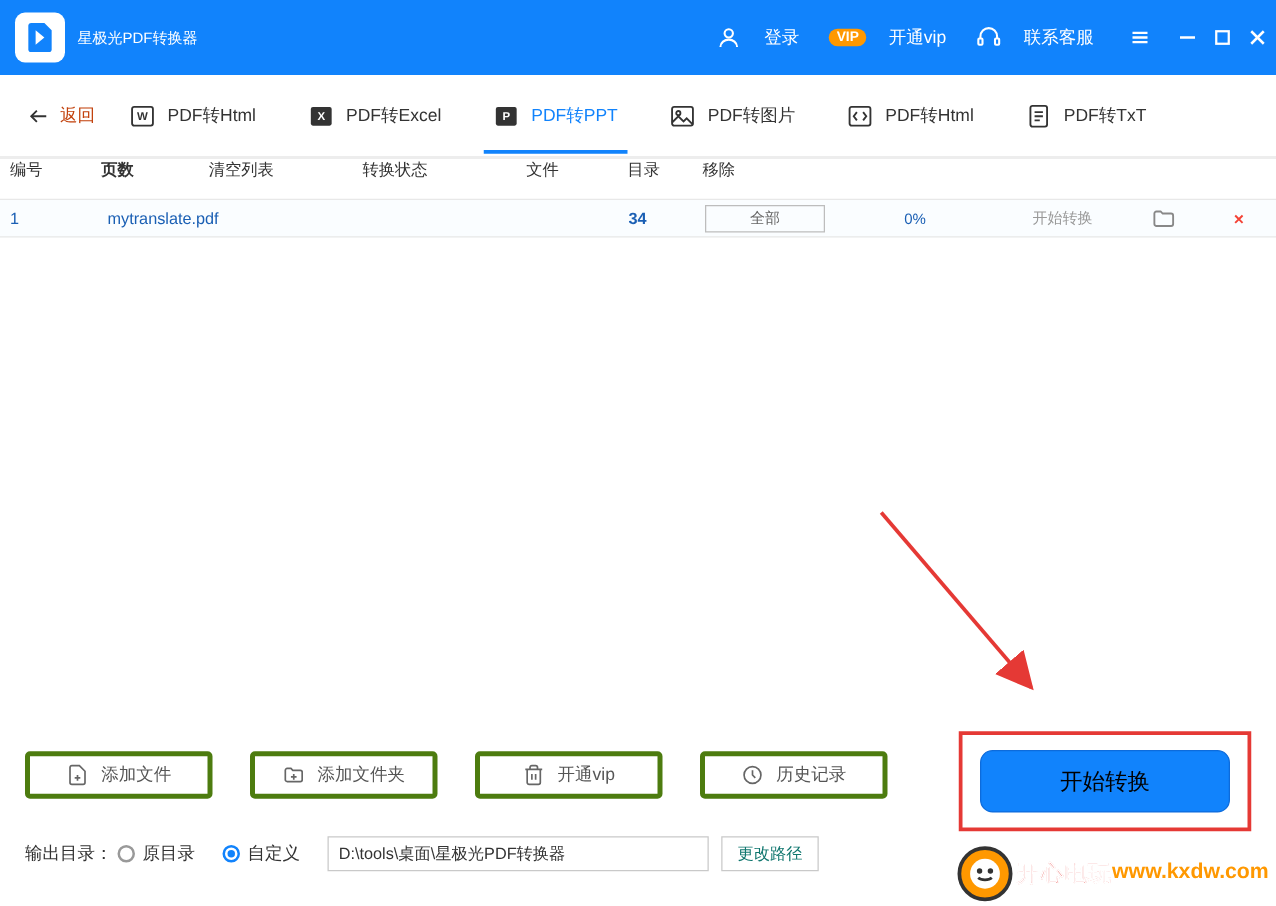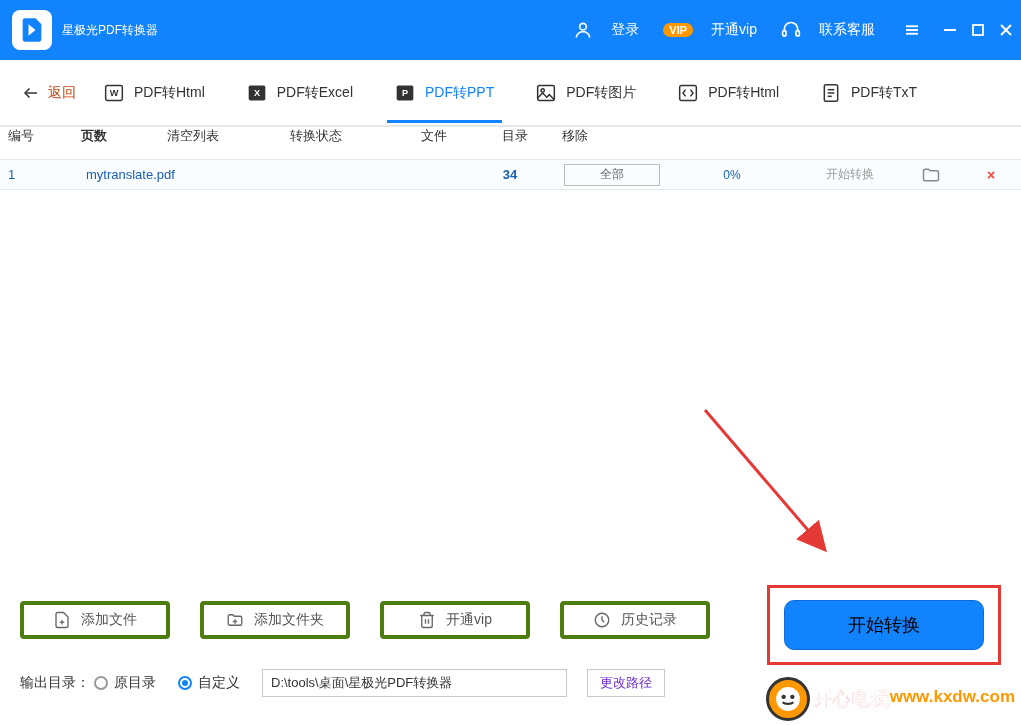--- a/index.html
+++ b/index.html
@@ -56,21 +56,21 @@
 .abtn svg { width: 18px; height: 18px; }
 
 .optrow { display: flex; align-items: center; font-size: 14px; color: #333; margin-bottom: 22px; }
 .optlabel { width: 74px; }
 .radio { display: flex; align-items: center; margin-right: 22px; cursor: pointer; }
 .radio .dot { width: 14px; height: 14px; border: 2px solid #999; border-radius: 50%; margin-right: 6px; position: relative; }
 .radio.checked .dot { border-color: #1183fc; }
 .radio.checked .dot::after { content: ""; position: absolute; inset: 2px; border-radius: 50%; background: #1183fc; }
 
 .pathinput { width: 305px; height: 28px; border: 1px solid #c9c9c9; padding: 0 8px; font-size: 13px; color: #333; }
-.changepath { height: 28px; padding: 0 12px; border: 1px solid #c9c9c9; font-size: 13px; color: #6d28d9; margin-left: 20px; cursor: pointer; background: #fff; }
+.changepath { height: 28px; padding: 0 12px; border: 1px solid #c9c9c9; font-size: 13px; color: #0f766e; margin-left: 10px; cursor: pointer; background: #fff; }
 
 .startarea { position: absolute; right: 20px; bottom: 60px; }
 .red-frame { border: 3px solid #e53935; padding: 12px 14px; }
 .startbtn { width: 200px; height: 50px; background: #1183fc; border: 1px solid #0d6bdb; color: #000000; font-size: 18px; display: flex; align-items: center; justify-content: center; cursor: pointer; border-radius: 10px; }
 
 
 .arrow-anno { position: absolute; left: 695px; top: 400px; width: 200px; height: 200px; pointer-events: none; }
 
 
 .watermark { position: absolute; right: 6px; bottom: 4px; display: flex; align-items: center; }

